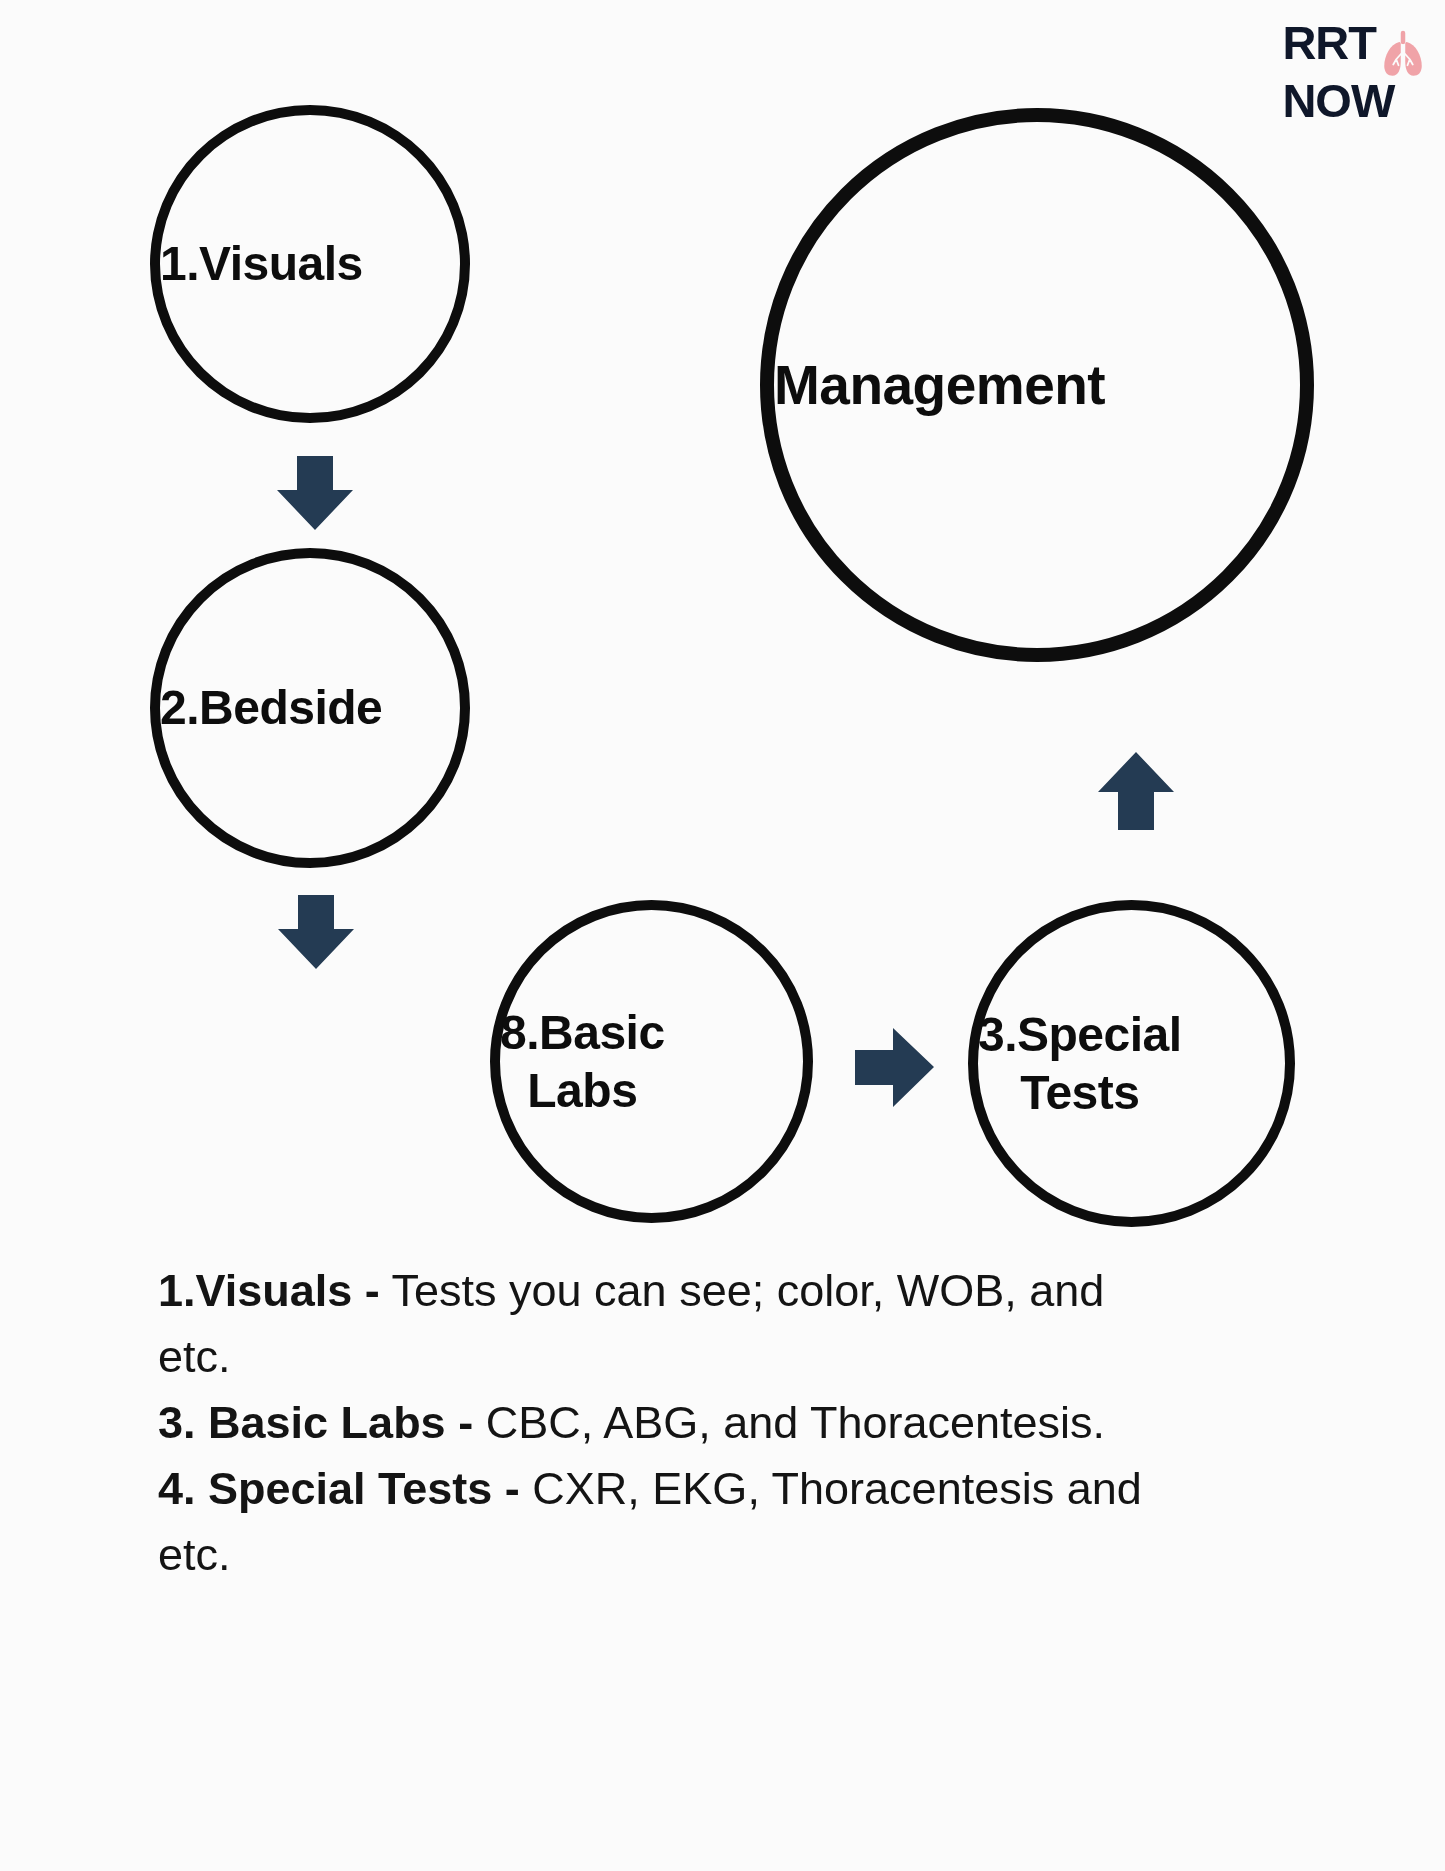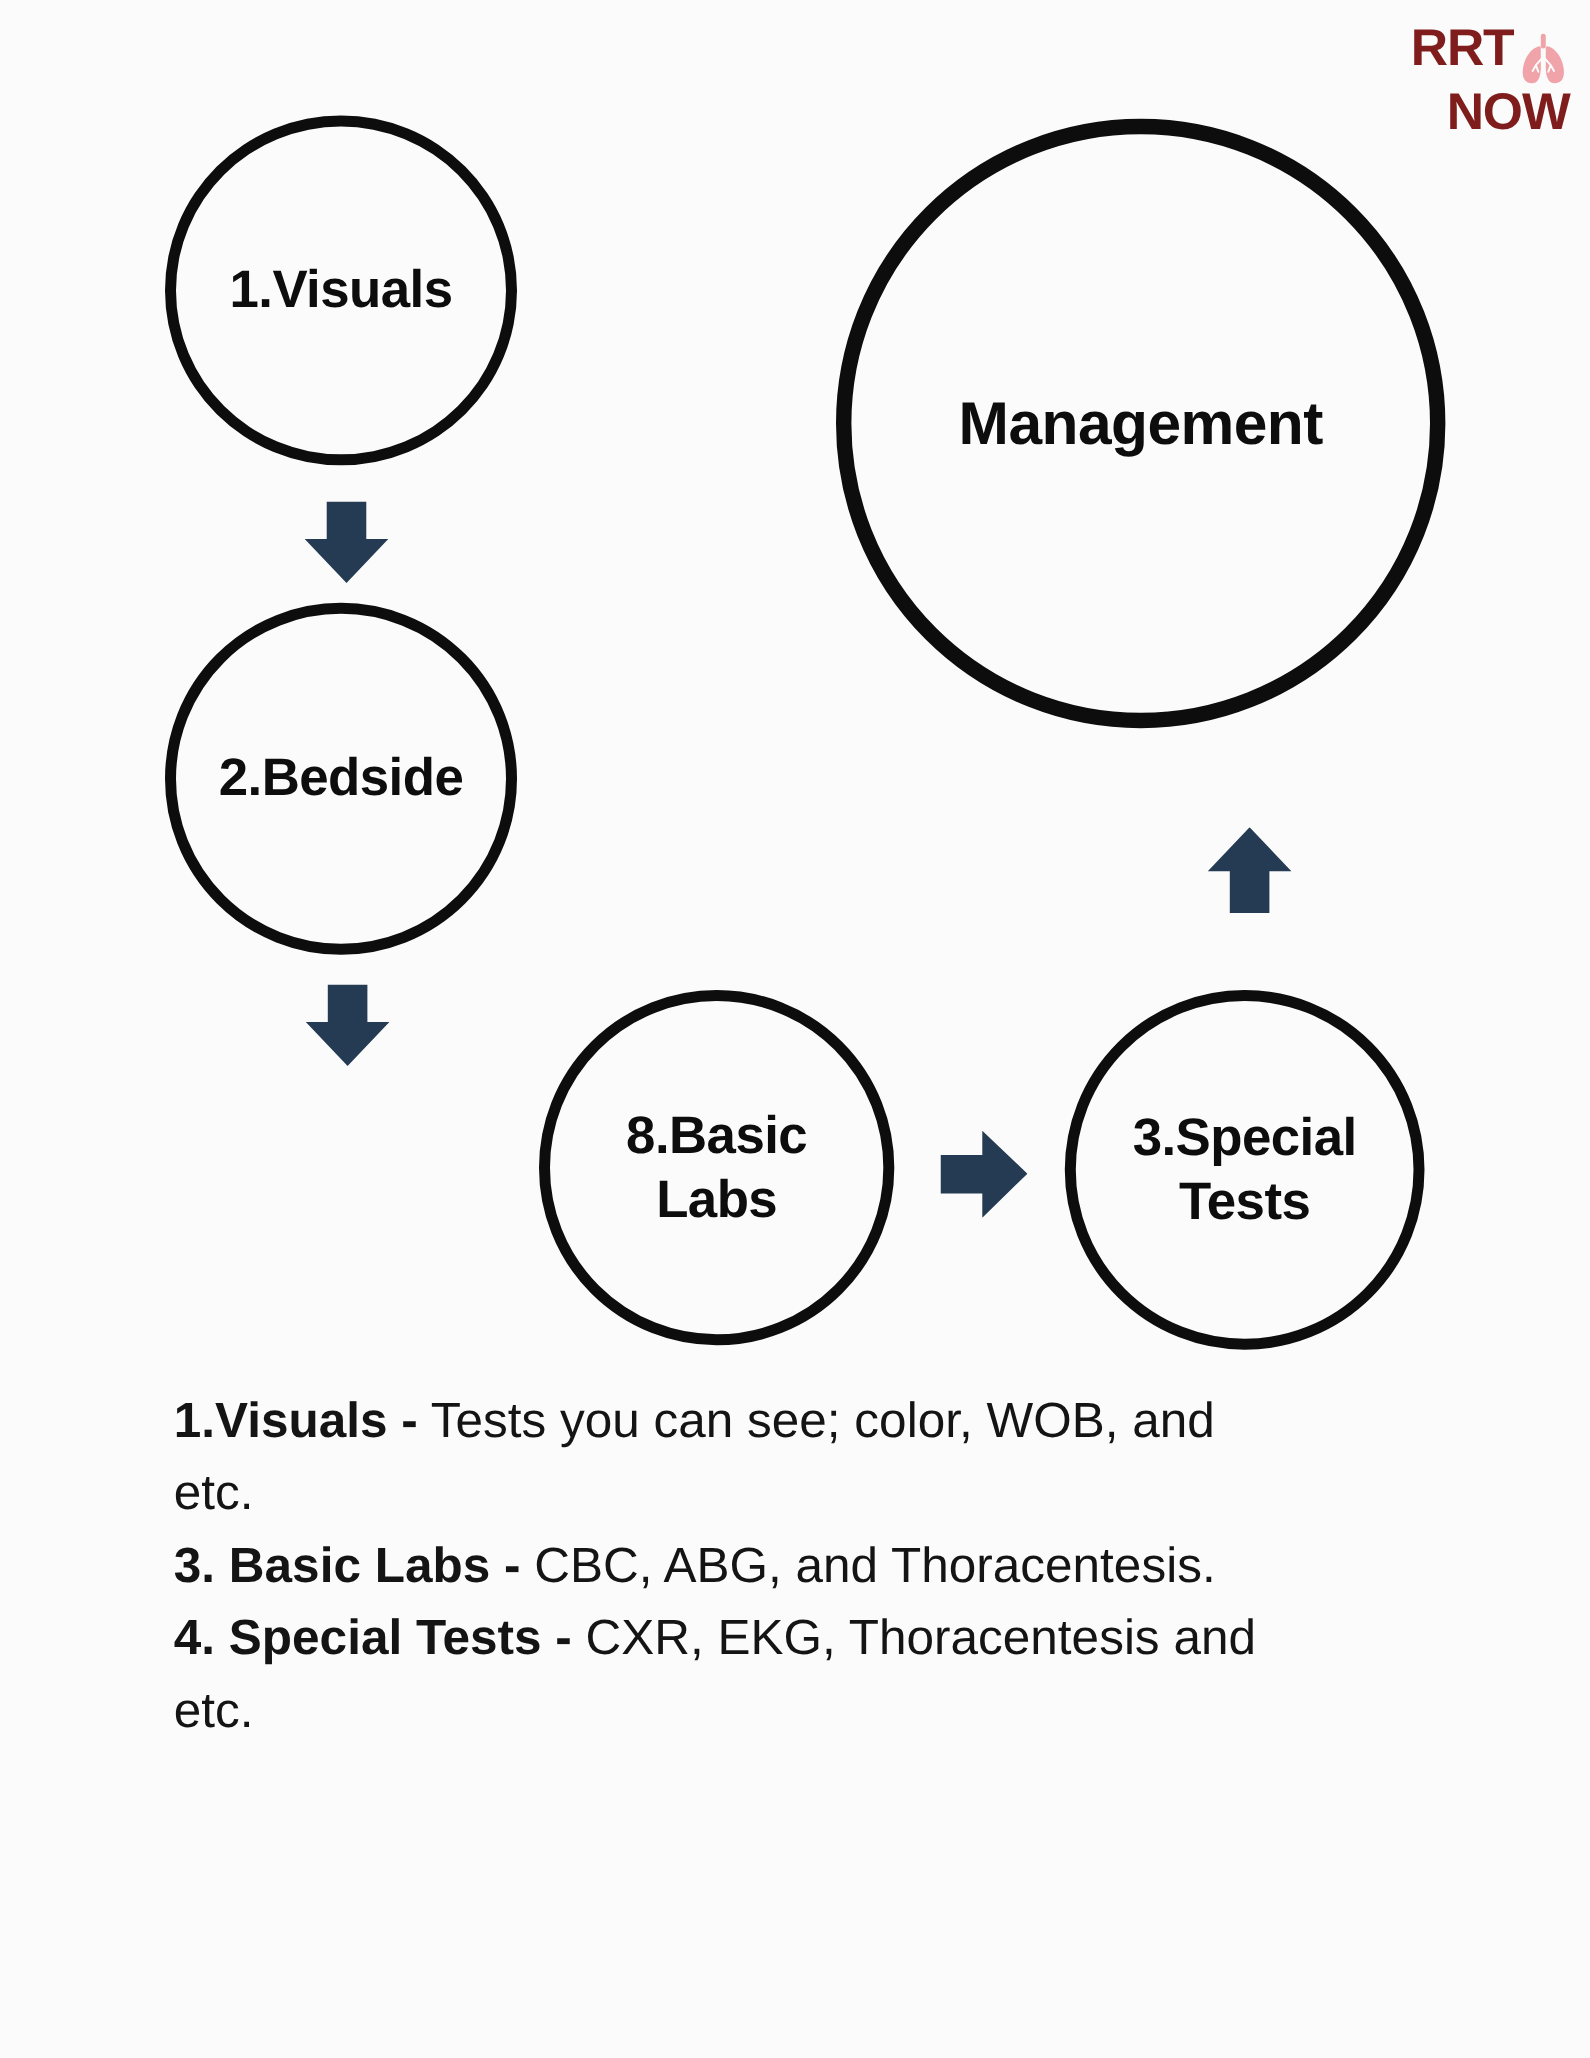--- a/index.html
+++ b/index.html
@@ -11,40 +11,40 @@
     background: #fbfbfb;
     overflow: hidden;
     color: #141414;
   }
 
   
   .logo {
     position: absolute;
     top: 20px;
     right: 18px;
-    text-align: right;
+    text-align: left;
     line-height: 46px;
     font-weight: bold;
     font-size: 47px;
     letter-spacing: -1px;
-    color: #7f1d1d;
+    color: #0f172a;
   }
   .logo-row { display: flex; align-items: flex-start; }
   .lungs-svg { width: 48px; height: 48px; margin-left: 3px; margin-top: 10px; }
 
   
   .node {
     position: absolute;
     border-radius: 50%;
     border: 10px solid #0d0d0d;
     background: transparent;
     box-sizing: border-box;
     display: flex;
     align-items: center;
-    justify-content: center;
+    justify-content: flex-start;
     text-align: center;
   }
   .node-label {
     font-weight: bold;
     font-size: 48px;
     line-height: 1.2;
     white-space: pre-line;
     color: #0d0d0d;
     letter-spacing: -0.5px;
   }

